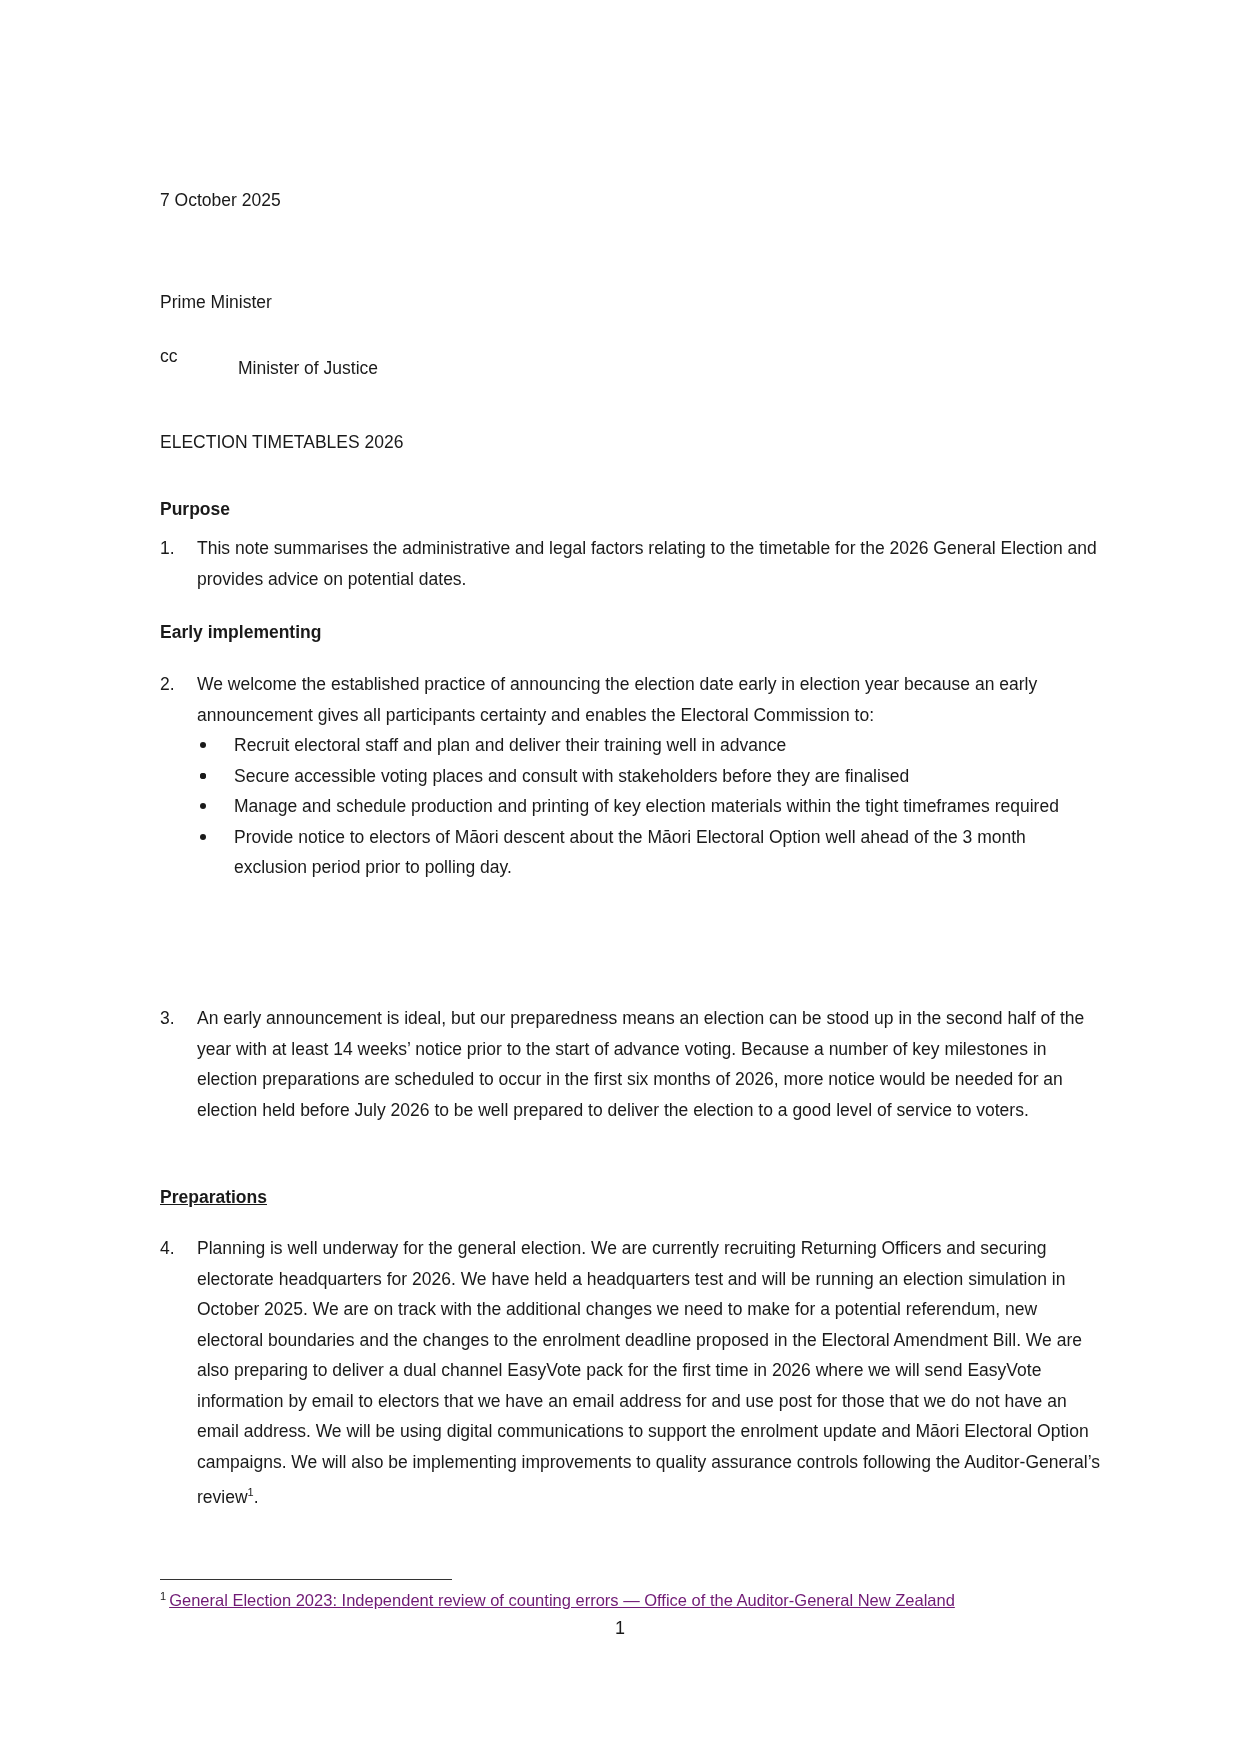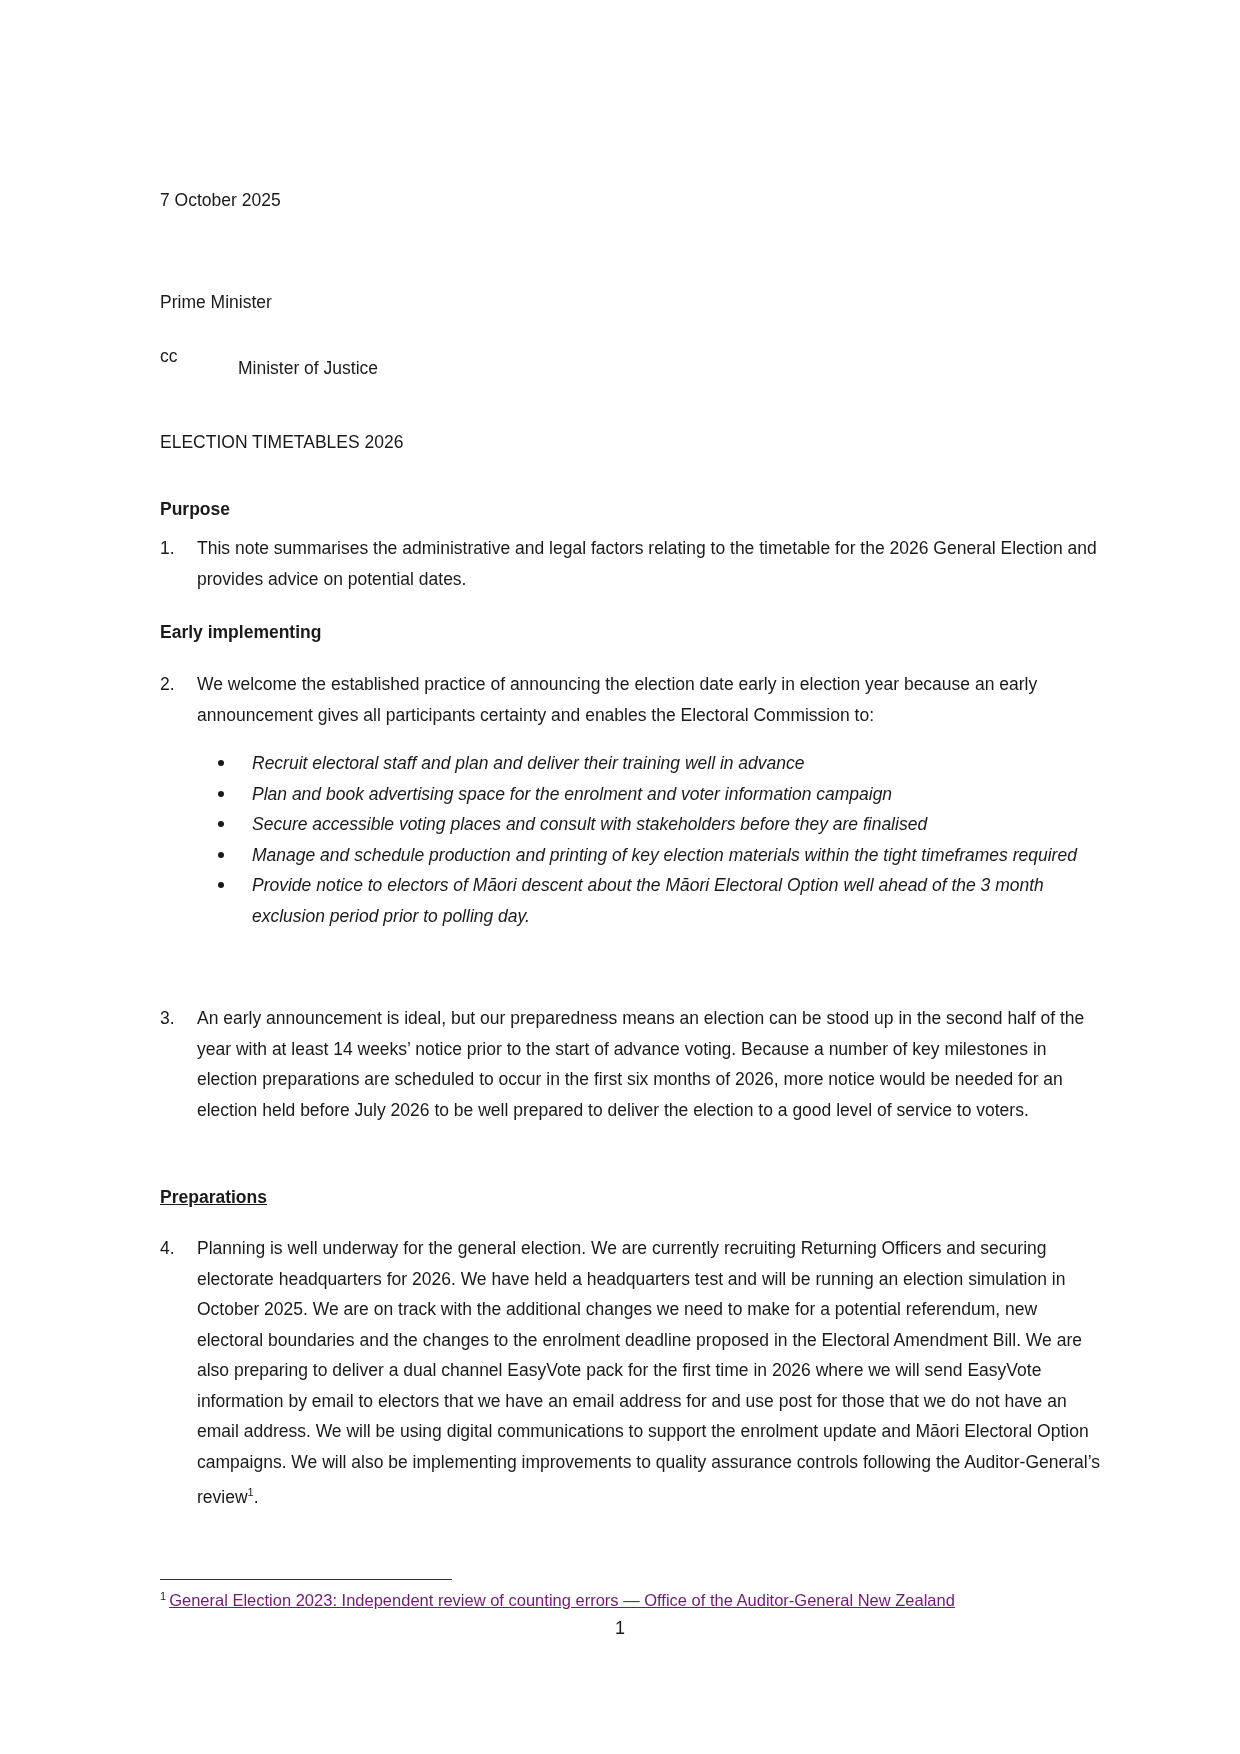--- a/index.html
+++ b/index.html
@@ -11,21 +11,21 @@
   .abs { position: absolute; }
   .date { left: 160px; top: 190px; }
   .to { left: 160px; top: 292px; }
   .cc-label { left: 160px; top: 346px; }
   .cc-name { left: 238px; top: 346px; margin-top: 12px; }
   .title { left: 160px; top: 432px; font-weight: normal; }
   .heading { font-weight: bold; left: 160px; }
   .para { left: 160px; width: 940px; line-height: 30.5px; }
   .para .num { position: absolute; left: 0; top: 0; }
   .para .body { margin-left: 37px; }
-  ul.bullets { list-style: none; margin: 18px; padding: 0; font-style: italic; }
+  ul.bullets { list-style: none; margin: 0; padding: 0; }
   ul.bullets li { position: relative; padding-left: 37px; }
   ul.bullets li .dot {
     position: absolute; left: 3px; top: 12px; width: 6px; height: 6px;
     border-radius: 50%; background: #1a1a1a;
   }
   .fn-rule { left: 160px; top: 1579px; width: 292px; height: 1px; background: #333; }
   .footnote { left: 160px; top: 1590px; font-size: 16.5px; }
   .footnote sup { font-size: 11px; vertical-align: 6px; margin-right: 3px; }
   .footnote a { color: #701a75; text-decoration: underline; }
   .pageno { left: 0; width: 1240px; text-align: center; top: 1618px; font-size: 18px; }
@@ -46,21 +46,21 @@
   <div class="body">This note summarises the administrative and legal factors relating to the timetable for the 2026 General Election and provides advice on potential dates.</div>
 </div>
 
 <div class="abs heading" style="top:622px;">Early implementing</div>
 <div class="abs para" style="top:669px;">
   <span class="num">2.</span>
   <div class="body">
     <div>We welcome the established practice of announcing the election date early in election year because an early announcement gives all participants certainty and enables the Electoral Commission to:</div>
     <ul class="bullets">
       <li><span class="dot"></span><span>Recruit electoral staff and plan and deliver their training well in advance</span></li>
-      <li><span class="dot"></span><span>Plan and book advertising space for the enrolment and voter information campaign</span></li>
+      <li><span class="dot"></span></li>
       <li><span class="dot"></span><span>Secure accessible voting places and consult with stakeholders before they are finalised</span></li>
       <li><span class="dot"></span><span>Manage and schedule production and printing of key election materials within the tight timeframes required</span></li>
       <li><span class="dot"></span><span>Provide notice to electors of Māori descent about the Māori Electoral Option well ahead of the 3 month exclusion period prior to polling day.</span></li>
     </ul>
   </div>
 </div>
 
 <div class="abs para" style="top:1003px;">
   <span class="num">3.</span>
   <div class="body">An early announcement is ideal, but our preparedness means an election can be stood up in the second half of the year with at least 14 weeks’ notice prior to the start of advance voting. Because a number of key milestones in election preparations are scheduled to occur in the first six months of 2026, more notice would be needed for an election held before July 2026 to be well prepared to deliver the election to a good level of service to voters.</div>

